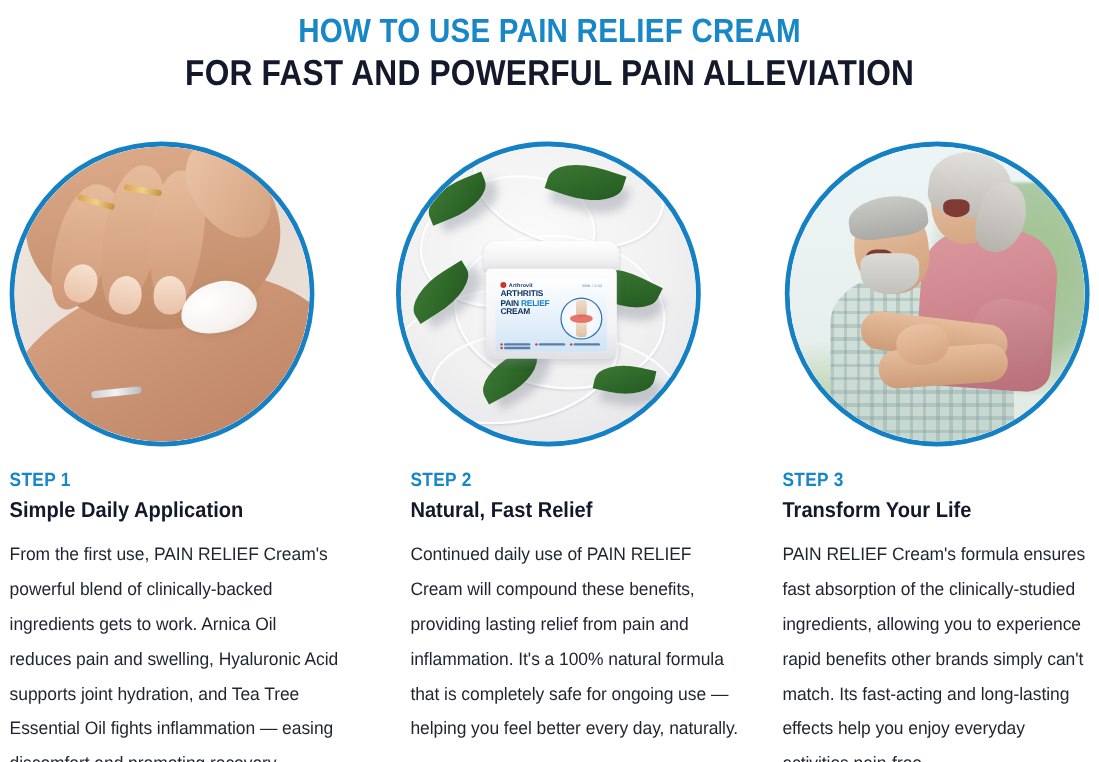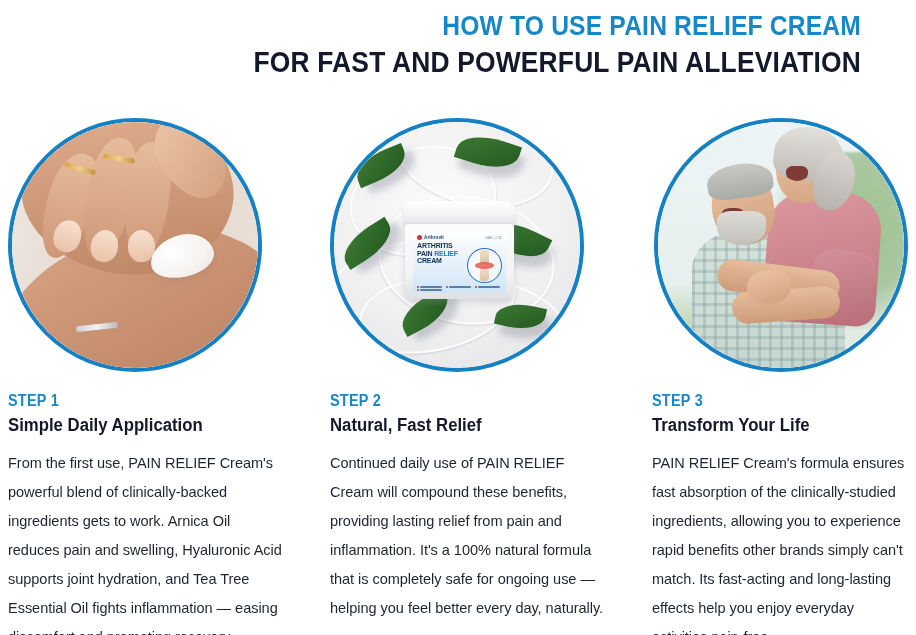--- a/index.html
+++ b/index.html
@@ -5,21 +5,21 @@
   * { margin:0; padding:0; box-sizing:border-box; }
   html,body {
     width:916px; height:635px;
     background:#ffffff;
     font-family:"Liberation Sans", sans-serif;
     overflow:hidden;
   }
   .page { position:relative; width:916px; height:635px; background:#ffffff; }
 
   
-  .headline { width:916px; text-align:right; padding-top:10px; }
+  .headline { width:916px; text-align:center; padding-top:10px; }
   .headline .line1 {
     font-family:"Liberation Sans", sans-serif;
     font-weight:700; font-size:28px; letter-spacing:.2px;
     color:#1787c8; line-height:32px;
     transform:scaleX(.88); transform-origin:center;
   }
   .headline .line2 {
     font-family:"Liberation Sans", sans-serif;
     font-weight:700; font-size:30px; letter-spacing:.2px;
     color:#14182b; line-height:36px; margin-top:2px;
@@ -258,21 +258,21 @@
     position:absolute; left:36%; top:60%; width:18%; height:14%;
     background:linear-gradient(170deg,#ecc4a4,#d3a17d);
     border-radius:45% 45% 48% 48%;
     transform:rotate(-6deg);
   }
 
   
   .steps { position:absolute; top:392px; left:0; width:916px; }
   .col { position:absolute; top:0; width:286px; }
   .col1 { left:8px; }
-  .col2 { left:330px; }
+  .col2 { left:342px; }
   .col3 { left:652px; width:264px; }
   .step-label {
     font-size:16px; font-weight:700; color:#1787c8;
     letter-spacing:.3px; line-height:18px;
     transform:scaleX(.9); transform-origin:left center;
   }
   .step-title {
     margin-top:4px;
     font-size:18px; font-weight:700; color:#14182b;
     line-height:22px; letter-spacing:0;

